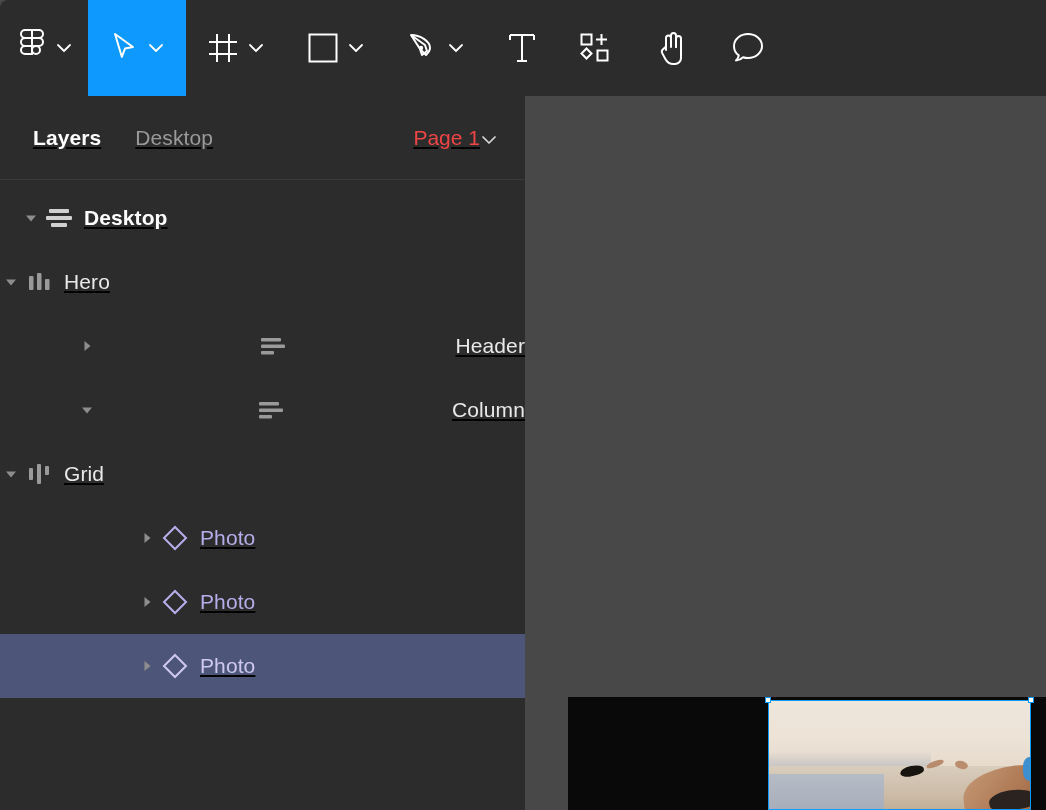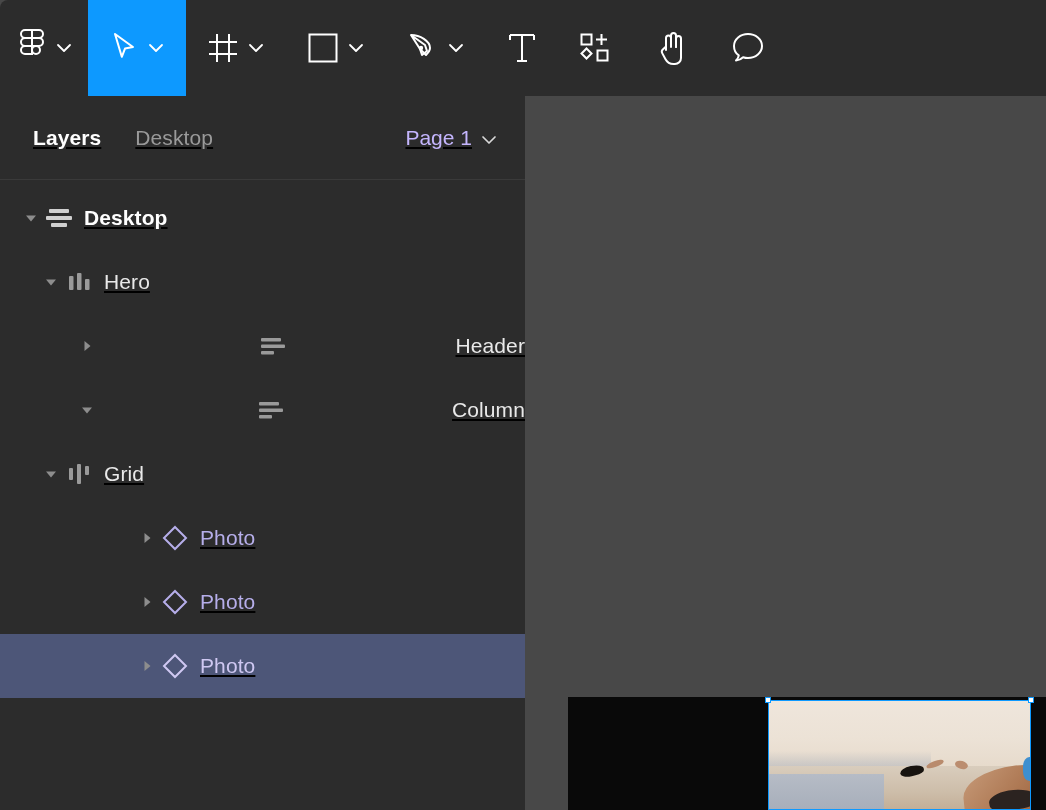--- a/index.html
+++ b/index.html
@@ -176,22 +176,22 @@
     letter-spacing: 0.1px;
     margin-right: 34px;
     cursor: default;
   }
   .tab.active { color: #ffffff; font-weight: bold; }
   .tab.inactive { color: #9a9a9a; }
   .page-select {
     margin-left: auto;
     display: flex;
     align-items: center;
-    gap: 9px;
-    color: #c4b5fd;
+    gap: 1px;
+    color: #ef4444;
     font-size: 21px;
     cursor: default;
   }
 
   .tree { padding-top: 6px; }
   .layer-row {
     position: relative;
     height: 64px;
     display: flex;
     align-items: center;
@@ -218,21 +218,21 @@
     color: #e9e9e9;
     letter-spacing: 0.1px;
     white-space: nowrap;
   }
   .layer-row.bold .layer-name { font-weight: bold; color: #ffffff; }
   .layer-row.instance .layer-name { color: #b6aeea; text-align: right; }
   .layer-row.selected .layer-name { color: #cfc8f2; }
 
   
   .ind-0 { padding-left: 20px; }
-  .ind-1 { padding-left: 40px; }
+  .ind-1 { }
   .ind-2 { padding-left: 76px; justify-content: space-between; }
   .ind-3 { padding-left: 136px; }
 </style>
 </head>
 <body>
 
 <div id="app">
 
   <div class="canvas">
     <div class="canvas-frame"></div>

